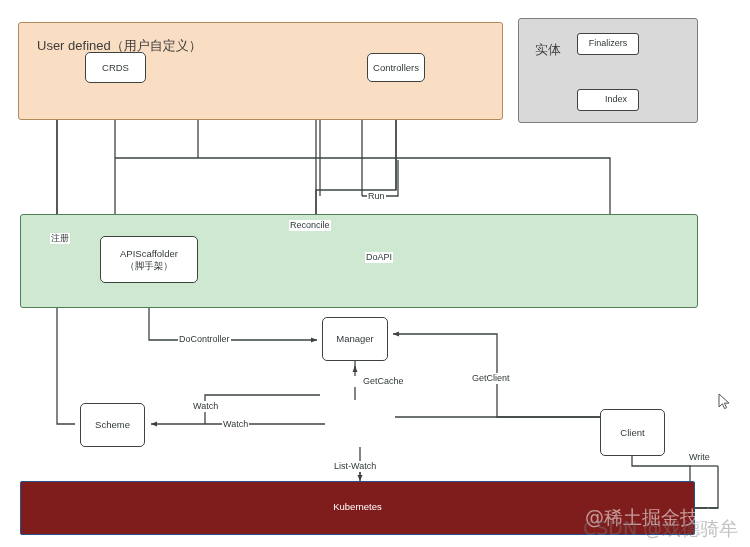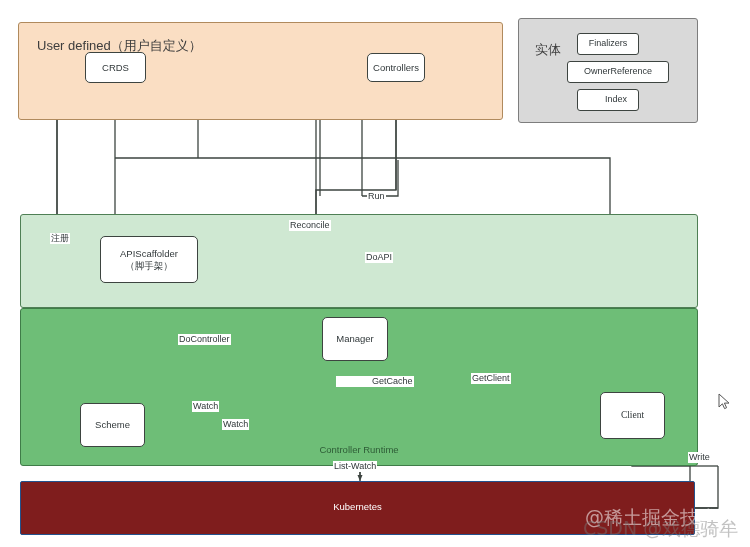--- a/index.html
+++ b/index.html
@@ -102,21 +102,21 @@
   .n-crds      { left: 85px;  top: 52px;  width: 61px;  height: 31px; }
   .n-ctrls     { left: 367px; top: 53px;  width: 58px;  height: 29px; }
   .n-finalizers{ left: 577px; top: 33px;  width: 62px;  height: 22px; font-size: 9px; }
   .n-ownerref  { left: 567px; top: 61px;  width: 102px; height: 22px; font-size: 9px; }
   .n-index     { left: 577px; top: 89px;  width: 62px;  height: 22px; font-size: 9px; padding-left: 16px; }
   .n-scaffold  { left: 100px; top: 236px; width: 98px;  height: 47px; }
   .n-crdtpl    { left: 568px; top: 237px; width: 97px;  height: 43px; }
   .n-manager   { left: 322px; top: 317px; width: 66px;  height: 44px; }
   .n-scheme    { left: 80px;  top: 403px; width: 65px;  height: 44px; }
   .n-cache     { left: 325px; top: 400px; width: 70px;  height: 47px; }
-  .n-client    { left: 600px; top: 392px; width: 65px;  height: 47px; font-family: Liberation Serif, serif; }
+  .n-client    { left: 600px; top: 409px; width: 65px;  height: 47px; }
   
   .elabel {
     position: absolute;
     background: #ffffff;
     font-size: 9px;
     color: #31383a;
     padding: 0 1px;
     white-space: nowrap;
     z-index: 5;
     line-height: 11px;
@@ -214,43 +214,37 @@
   <div class="panel panel-user">
     <div class="panel-label lbl-user">User defined（用户自定义）</div>
   </div>
 
   <div class="panel panel-entity">
     <div class="panel-label lbl-entity">实体</div>
   </div>
 
   <div class="panel panel-light"></div>
 
-  <div class="panel panel-dark">
-    <div class="panel-label lbl-runtime">Controller Runtime</div>
-  </div>
 
   <div class="panel panel-k8s">
     <div class="panel-label lbl-k8s">Kubernetes</div>
   </div>
 
   <div class="node n-crds">
     <span>CRDS</span>
   </div>
 
   <div class="node n-ctrls">
     <span>Controllers</span>
   </div>
 
   <div class="node sq n-finalizers">
     <span>Finalizers</span>
   </div>
 
-  <div class="node sq n-ownerref">
-    <span>OwnerReference</span>
-  </div>
 
   <div class="node sq n-index">
     <span>Index</span>
   </div>
 
   <div class="node n-scaffold">
     <span>
       <span>APIScaffolder</span><br>
       <span>（脚手架）</span>
     </span>
@@ -273,21 +267,21 @@
   <div class="elabel" style="left:50px; top:233px;">注册</div>
 
   <div class="elabel" style="left:289px; top:220px;">Reconcile</div>
 
   <div class="elabel" style="left:367px; top:191px;">Run</div>
 
   <div class="elabel" style="left:365px; top:252px;">DoAPI</div>
 
   <div class="elabel" style="left:178px; top:334px;">DoController</div>
 
-  <div class="elabel" style="left:336px; top:376px;padding-left:36px;">GetCache</div>
+  <div class="elabel" style="left:327px; top:376px;padding-left:36px;">GetCache</div>
 
   <div class="elabel" style="left:471px; top:373px;">GetClient</div>
 
   <div class="elabel" style="left:192px; top:401px;">Watch</div>
 
   <div class="elabel" style="left:222px; top:419px;">Watch</div>
 
   <div class="elabel" style="left:333px; top:461px;">List-Watch</div>
 
   <div class="elabel" style="left:688px; top:452px;">Write</div>

